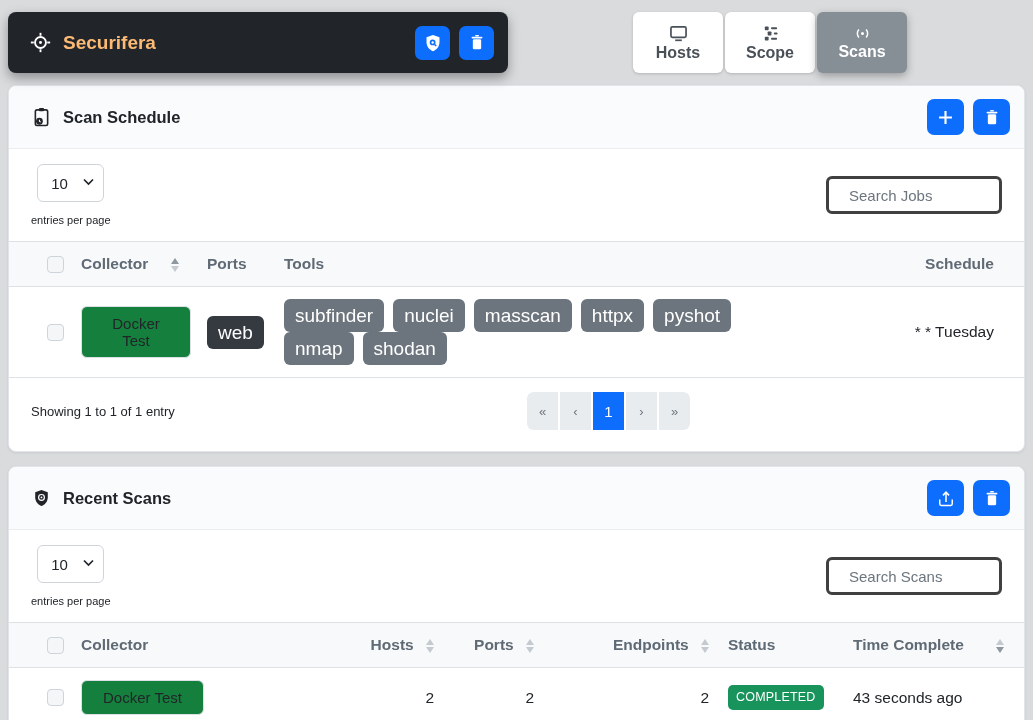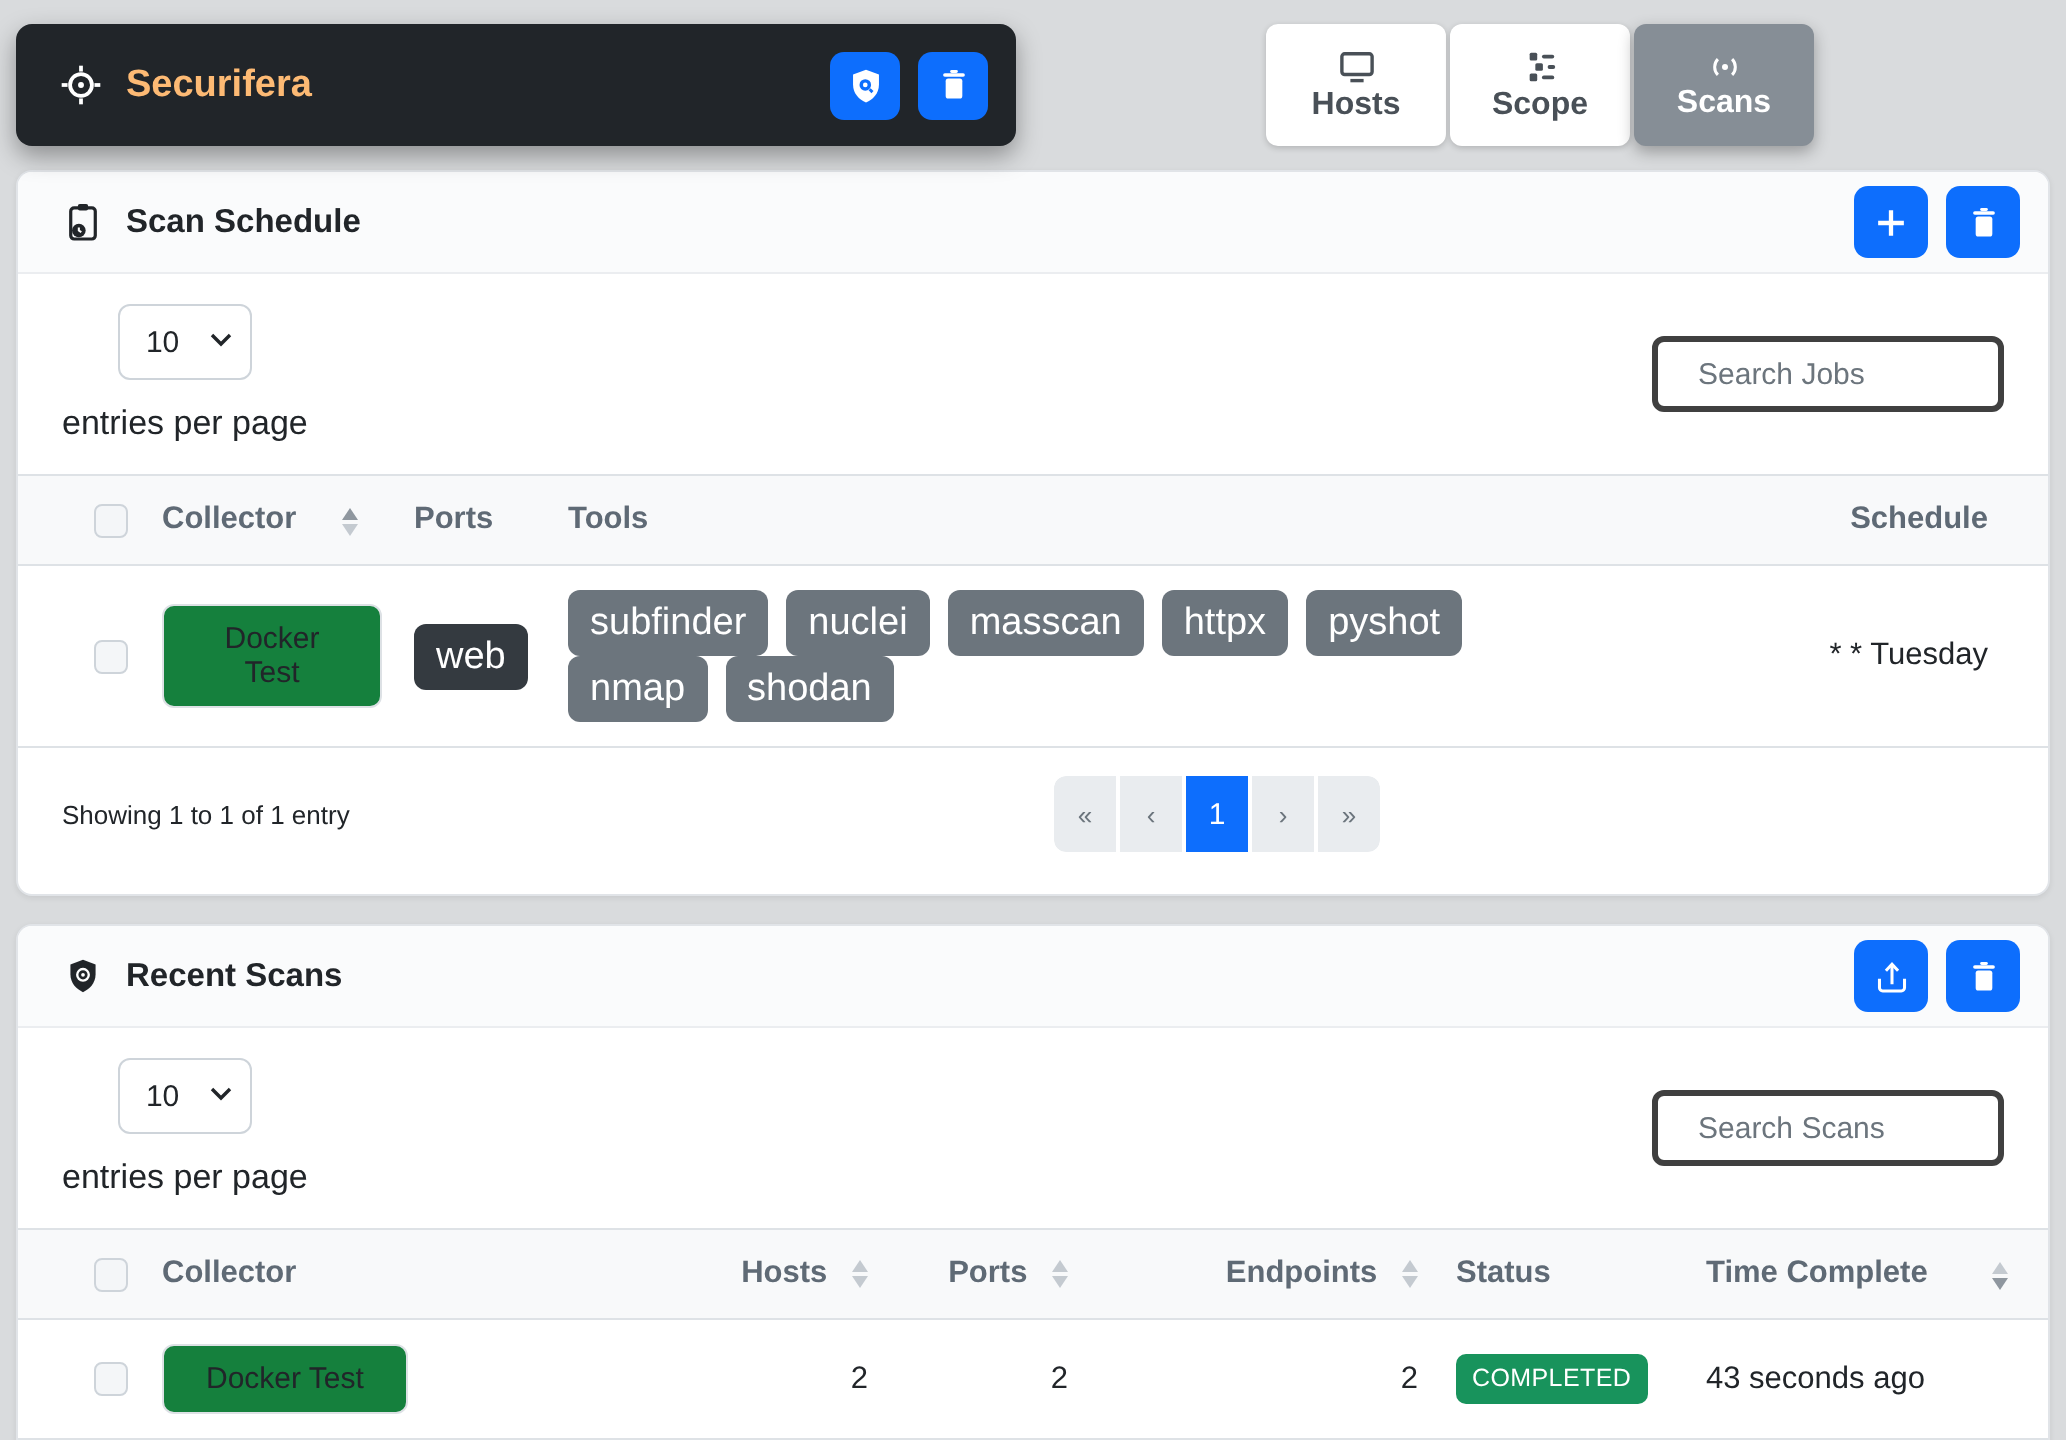--- a/index.html
+++ b/index.html
@@ -32,37 +32,37 @@
     color:#495057; font-weight:700; font-size:16px;
   }
   .tab.active { background:#868e96; color:#fff; box-shadow:0 3px 8px rgba(0,0,0,.3); }
   .tab .tab-label { line-height:1; }
   
   .panel {
     margin:0 8px 14px 8px; background:#fff; border:1px solid #e1e4e8;
     border-radius:8px; box-shadow:0 1px 3px rgba(0,0,0,.08); overflow:hidden;
   }
   .panel-header {
-    height:51px; background:#fafbfc; border-bottom:1px solid #ebedf0;
+    height:63px; background:#fafbfc; border-bottom:1px solid #ebedf0;
     display:flex; align-items:center; justify-content:space-between; padding:0 14px 0 24px;
   }
   .panel-title { display:flex; align-items:center; gap:13px; font-weight:700; font-size:16.5px; }
   .panel-actions { display:flex; }
   .panel-actions .blue-btn { width:37px; height:36px; }
   .controls { display:flex; align-items:center; justify-content:space-between; padding:15px 22px 15px 22px; }
   .left-controls { display:flex; align-items:center; gap:12px;flex-direction:column; }
   .select-wrap { position:relative; }
   select.page-size {
     appearance:none; -webkit-appearance:none;
     width:67px; height:38px; padding:0 24px 0 13px;
     border:1px solid #ced4da; border-radius:6px; background:#fff;
     font-family:inherit; font-size:15px; color:#212529; cursor:pointer;
   }
   .select-chevron { position:absolute; right:10px; top:14px; pointer-events:none; }
-  .entries-label { font-size:17px; }
+  .entries-label { font-size:11px; }
   .search-input {
     width:176px; height:38px; border:3px solid #404040; border-radius:6px;
     padding:0 20px; font-family:inherit; font-size:15px; color:#212529;
   }
   .search-input::placeholder { color:#6c757d; }
   
   table { width:100%; border-collapse:collapse; table-layout:fixed; }
   thead th {
     background:#f8f9fa; border-top:1px solid #dee2e6; border-bottom:1px solid #dee2e6;
     color:#5f6a75; font-size:15.5px; font-weight:700; text-align:left;

